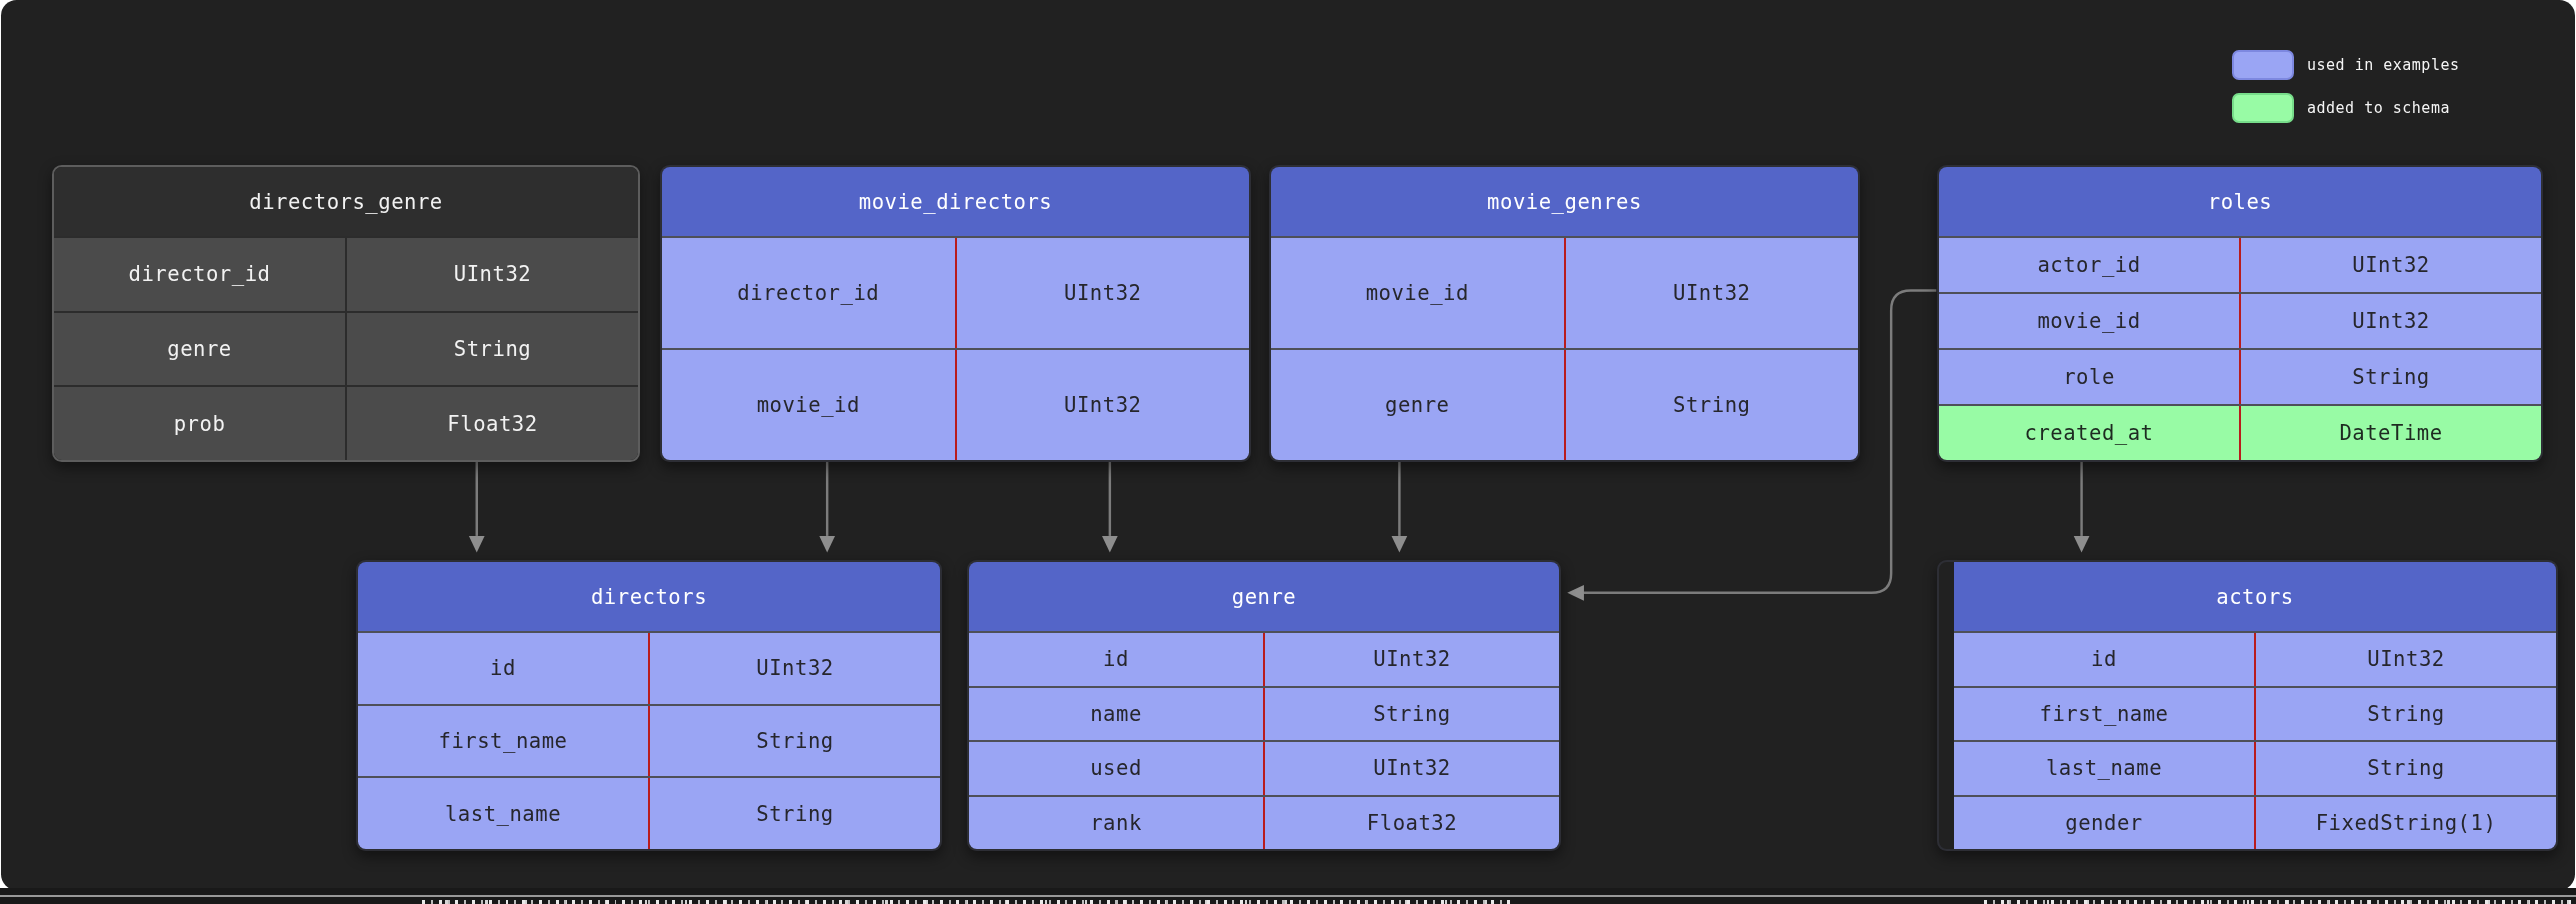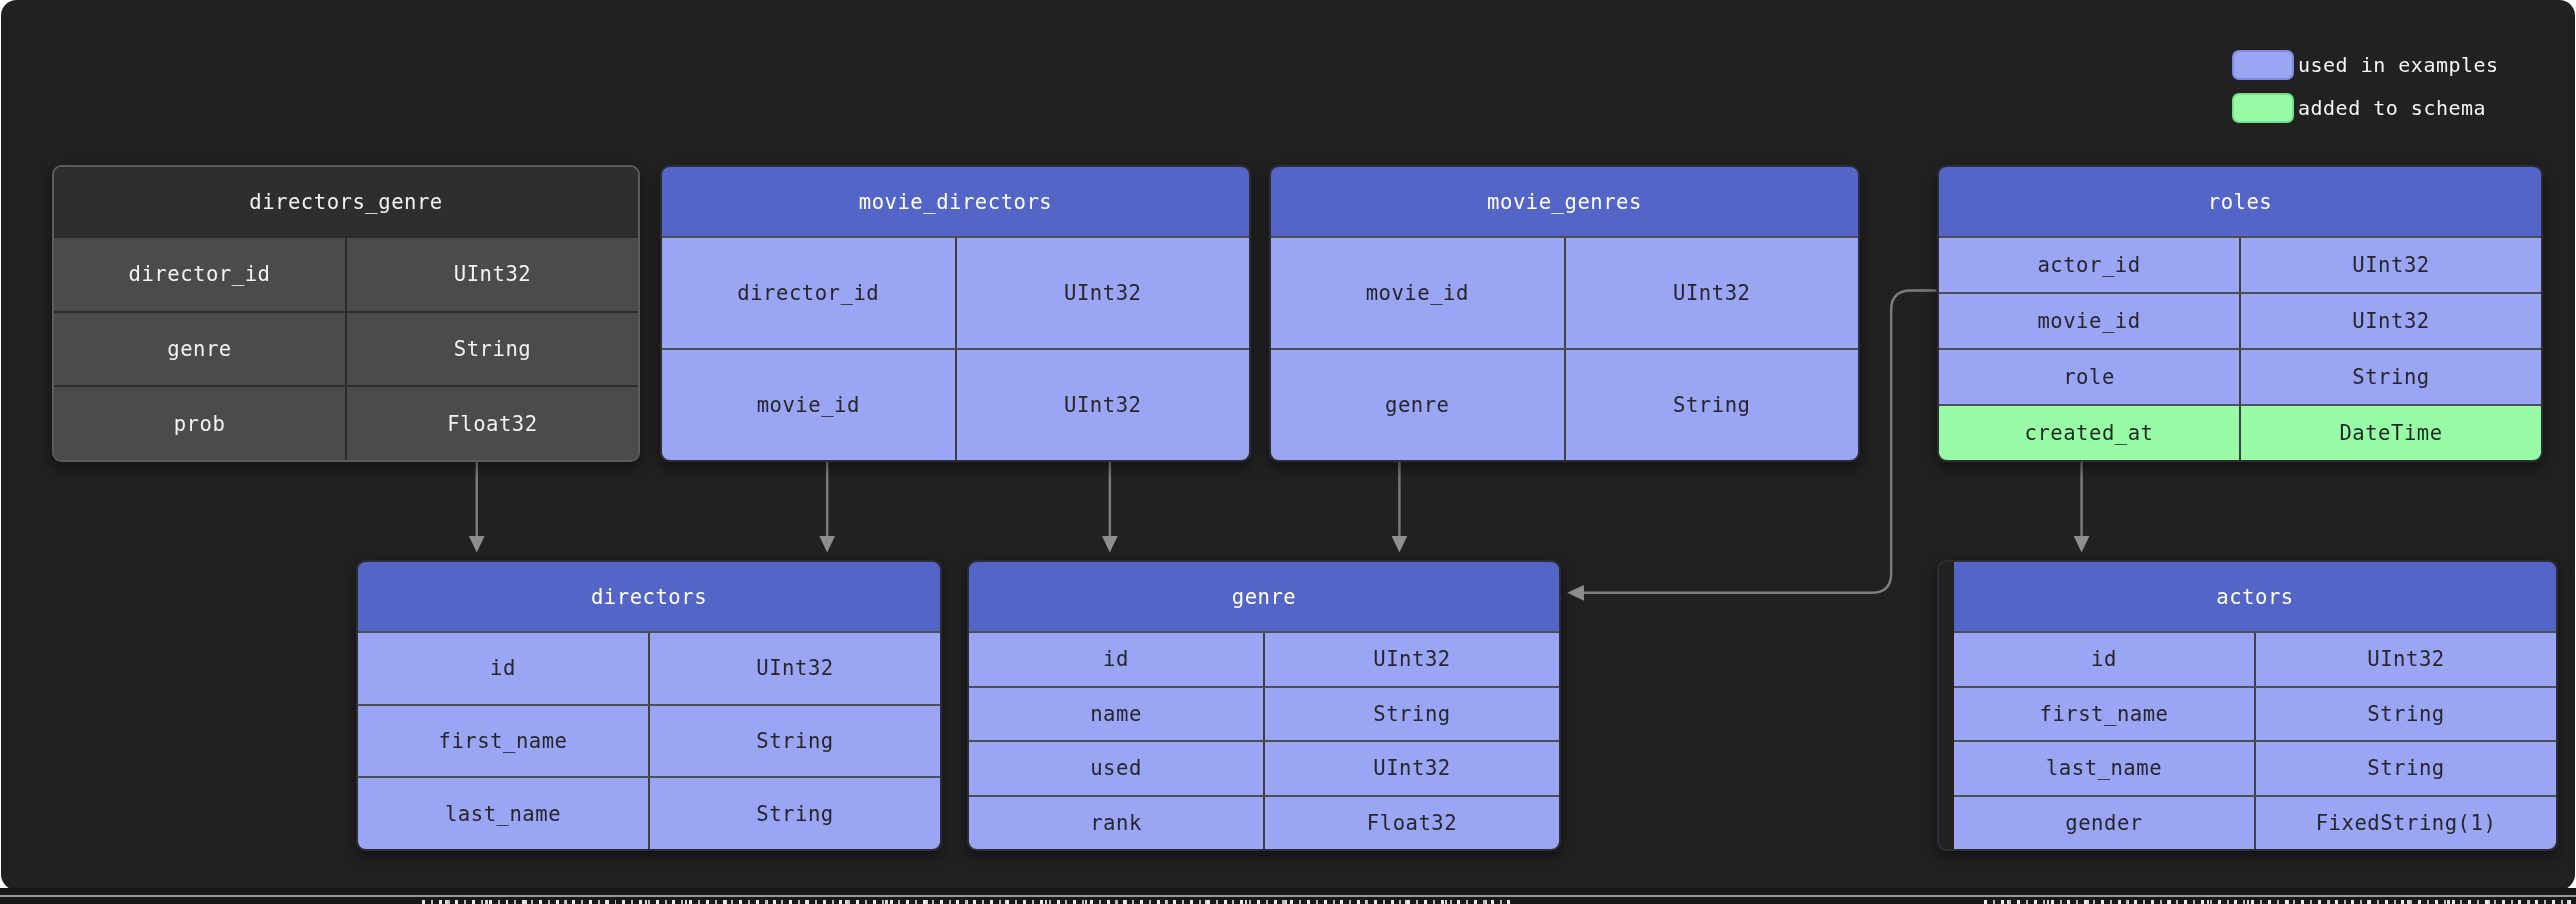--- a/index.html
+++ b/index.html
@@ -25,35 +25,35 @@
   .table .trow{display:flex;flex:1;}
   .table .cell{
     flex:1;display:flex;align-items:center;justify-content:center;
     font-size:20.6px;letter-spacing:0.5px;
   }
   
   .table.blue{border:2px solid #2d2e35;}
   .table.blue .thead{background:#5465c8;color:#ffffff;}
   .table.blue .trow{background:#9aa5f4;border-top:2px solid #4e5058;}
   .table.blue .cell{color:#26262c;}
-  .table.blue .cell:first-child{border-right:2px solid #404040;}
+  .table.blue .cell:first-child{border-right:2px solid #b91c1c;}
   .table.blue .trow.green-row{background:#98fba5;}
   .table.blue .trow.green-row .cell{color:#1e2a21;}
   
   .table.gray{border:2px solid #5d5d5d;}
   .table.gray .thead{background:#2e2e2e;color:#f2f2f2;}
   .table.gray .trow{background:#4b4b4b;border-top:2px solid #2c2c2c;}
   .table.gray .cell{color:#f2f2f2;}
   .table.gray .cell:first-child{border-right:2px solid #2c2c2c;}
   
   .legend-row{position:absolute;display:flex;align-items:center;}
   .swatch{width:62px;height:30px;border-radius:6.9px;flex:0 0 62px;}
   .swatch.blue-sw{background:#9aa5f4;border:2px solid #7d88e0;box-sizing:border-box;}
   .swatch.green-sw{background:#98fba5;border:2px solid #77dd8a;box-sizing:border-box;}
-  .legend-label{margin-left:4px;color:#f5f5f5;font-size:20px;letter-spacing:0.5px;white-space:nowrap;}
+  .legend-label{margin-left:13px;color:#f5f5f5;font-size:15px;letter-spacing:0.5px;white-space:nowrap;}
   
   svg.connectors{position:absolute;left:0;top:0;pointer-events:none;}
   
   .bottom-bg{position:absolute;left:0;top:888px;width:2576px;height:16.7px;background:#191919;}
   .bottom-rule{position:absolute;left:0;top:895px;width:2576px;height:2px;background:#989898;}
   .speck{
     position:absolute;top:900px;height:4.9px;
     background:
       repeating-linear-gradient(90deg,#e9e9e9 0 2.9px,transparent 2.9px 8.8px,#bdbdbd 8.8px 10.8px,transparent 10.8px 16.7px),
       repeating-linear-gradient(90deg,transparent 0 22.6px,#d6d6d6 22.6px 25.5px,transparent 25.5px 40px);

